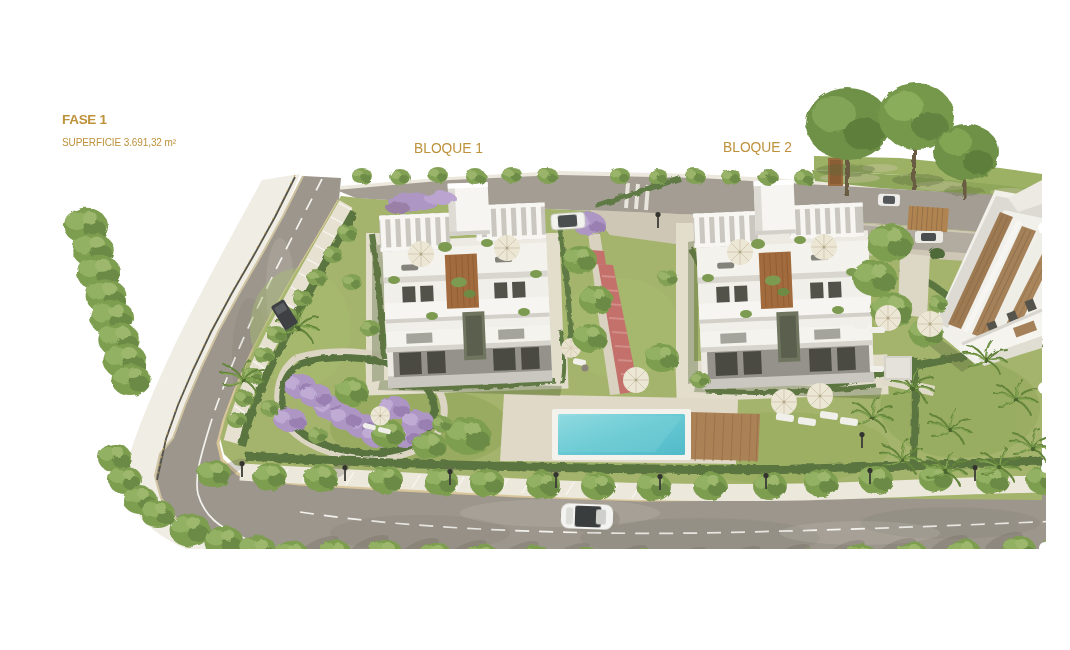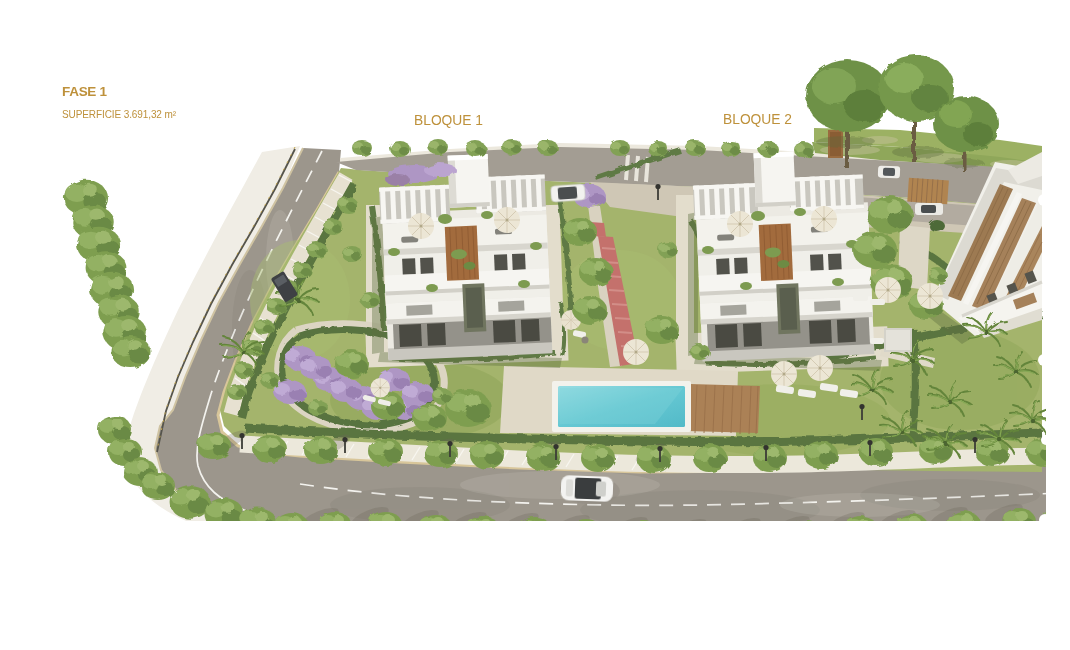--- a/index.html
+++ b/index.html
@@ -1,17 +1,17 @@
 <!DOCTYPE html>
 <html><head>
 <meta charset="utf-8">
 <style>
   html,body{margin:0;padding:0;background:#fff;}
   .wrap{position:relative;width:1070px;height:521px;overflow:hidden;background:#8b5cf6;
-        font-family:"Liberation Sans",sans-serif;}
+        font-family:"Liberation Sans",sans-serif;margin-top:28px;}
   svg{display:block;}
 </style>
 </head>
 <body>
 <div class="wrap">
 <svg width="1070" height="650" viewBox="0 0 1070 650">
 <defs>
   <filter id="rough" x="-10%" y="-10%" width="120%" height="120%">
     <feTurbulence type="fractalNoise" baseFrequency="0.11" numOctaves="2" seed="7" result="n"></feTurbulence>
     <feDisplacementMap in="SourceGraphic" in2="n" scale="5" result="d"></feDisplacementMap>

